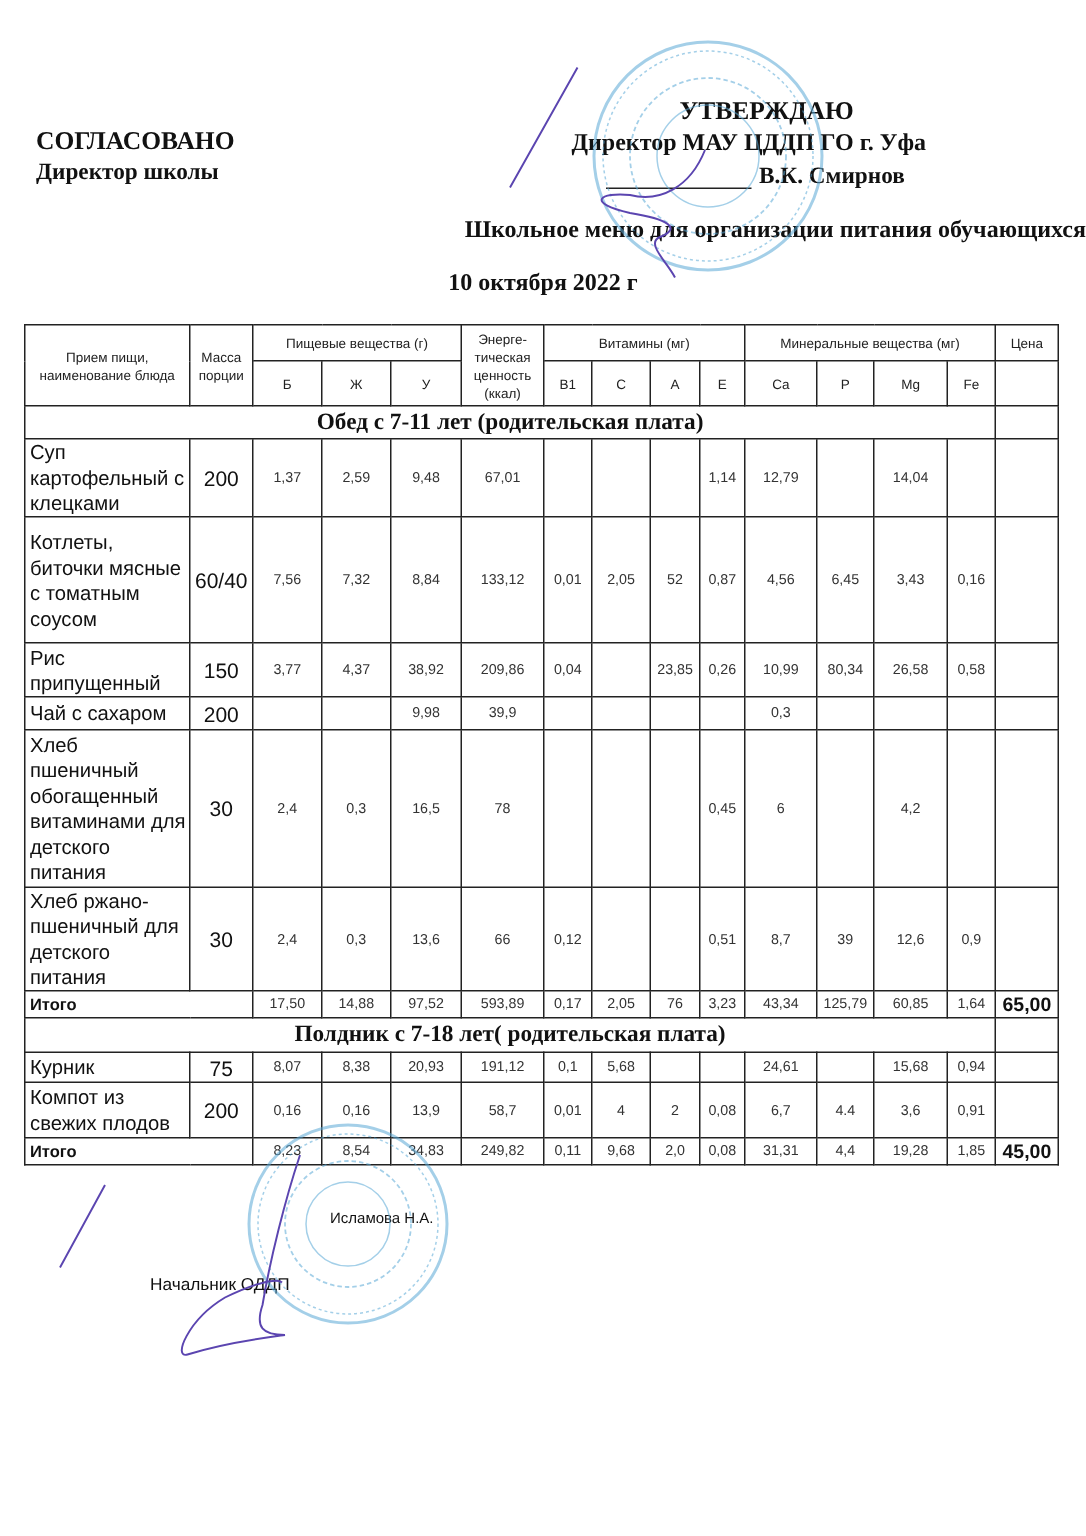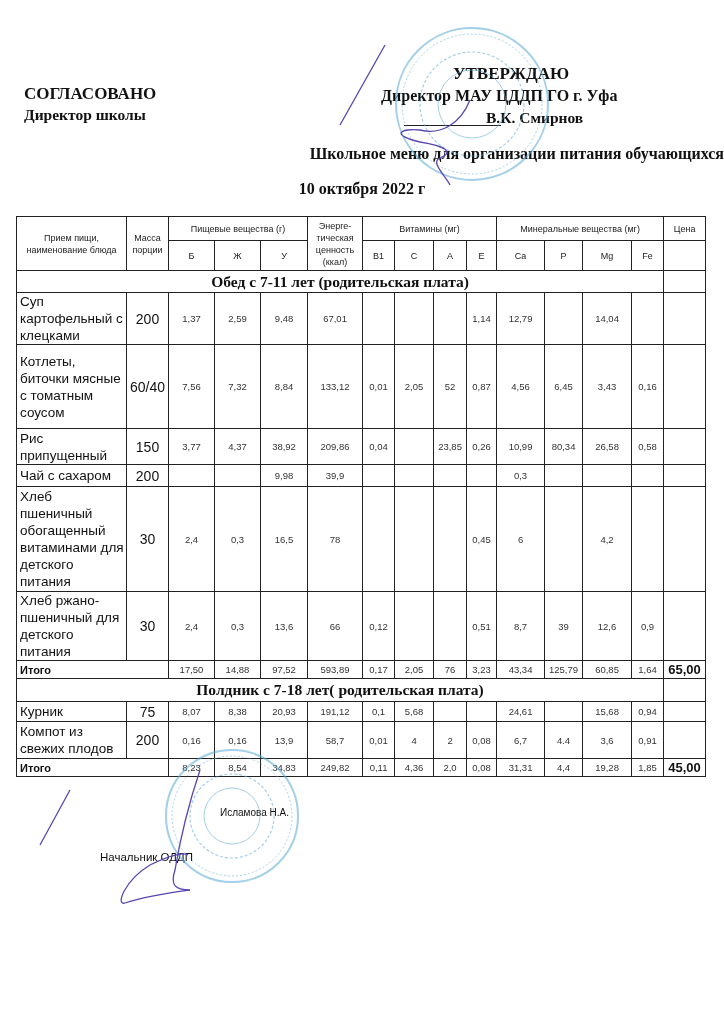--- a/index.html
+++ b/index.html
@@ -4,21 +4,21 @@
 <style>
   html,body{margin:0;padding:0;background:#fff;}
   body{width:724px;height:1024px;position:relative;overflow:hidden;font-family:"Liberation Sans",sans-serif;color:#111;}
   .serif{font-family:"Liberation Serif",serif;font-weight:bold;}
   .abs{position:absolute;}
   #agreed-title{left:24px;top:84px;font-size:17px;}
   #agreed-role{left:24px;top:106px;font-size:15.5px;}
   #approve-title{left:453px;top:64px;font-size:17px;}
   #approve-role{left:381px;top:87px;font-size:16px;}
   #approve-line{left:404px;top:125px;width:97px;border-top:1px solid #222;}
-  #approve-name{left:486px;top:109px;font-size:15.5px;}
+  #approve-name{left:506px;top:109px;font-size:15.5px;}
   #doc-title{left:0;width:724px;top:145px;text-align:right;font-size:16px;}
   #doc-date{left:0;width:724px;top:180px;text-align:center;font-size:16px;}
 
   table#menu{position:absolute;left:16px;top:216px;border-collapse:collapse;table-layout:fixed;width:689px;}
   #menu td,#menu th{border:1px solid #222;padding:0 2px;font-weight:normal;vertical-align:middle;text-align:center;overflow:hidden;}
   #menu .hdr{font-size:9px;line-height:12px;color:#222;}
   #menu .num{font-size:9.5px;color:#333;}
   #menu .name{text-align:left;font-size:13.5px;line-height:17px;padding-left:3px;}
   #menu .mass{font-size:14px;}
   #menu .section{font-family:"Liberation Serif",serif;font-weight:bold;font-size:15.5px;text-align:center;}
@@ -245,21 +245,21 @@
         <td class="num">0,91</td>
         <td></td>
       </tr>
       <tr style="height: 18px;">
         <td colspan="2" class="total-label">Итого</td>
         <td class="num">8,23</td>
         <td class="num">8,54</td>
         <td class="num">34,83</td>
         <td class="num">249,82</td>
         <td class="num">0,11</td>
-        <td class="num">4,36</td>
+        <td class="num">9,68</td>
         <td class="num">2,0</td>
         <td class="num">0,08</td>
         <td class="num">31,31</td>
         <td class="num">4,4</td>
         <td class="num">19,28</td>
         <td class="num">1,85</td>
         <td class="price">45,00</td>
       </tr>
     </tbody>
 </table>

